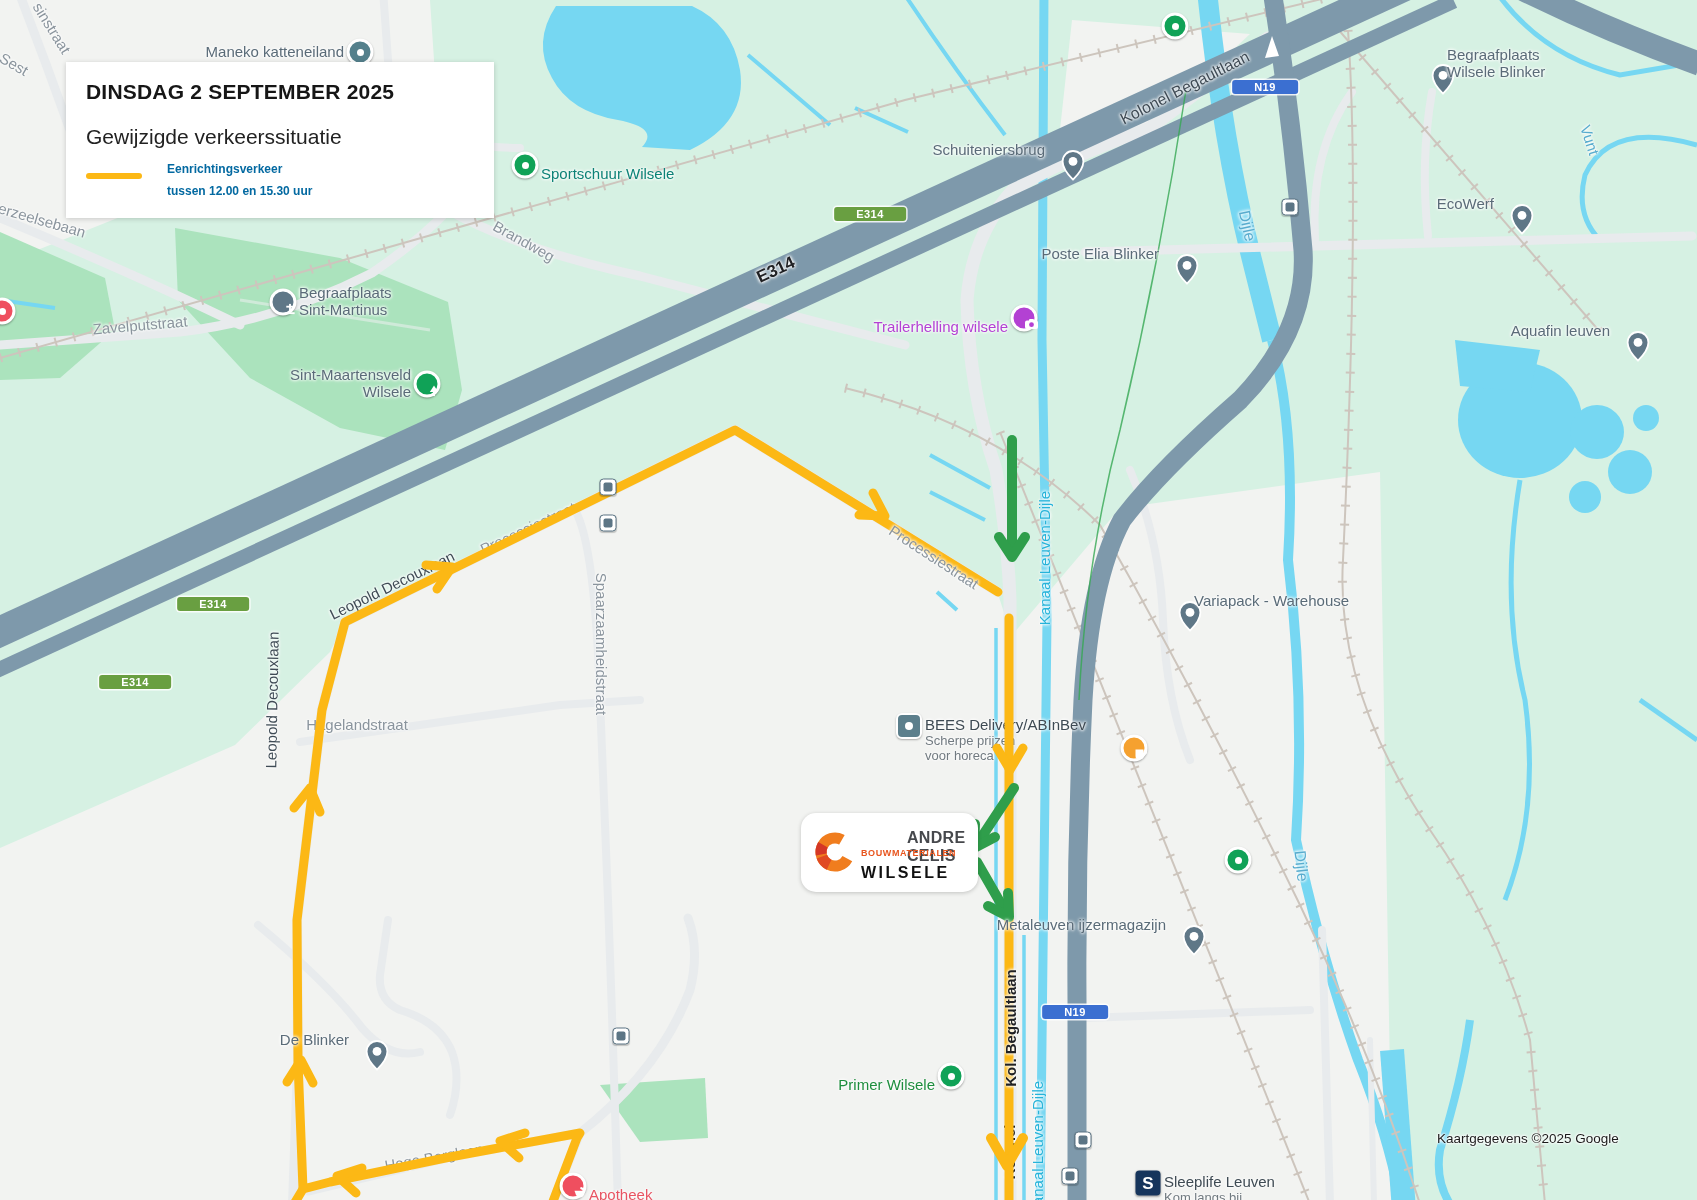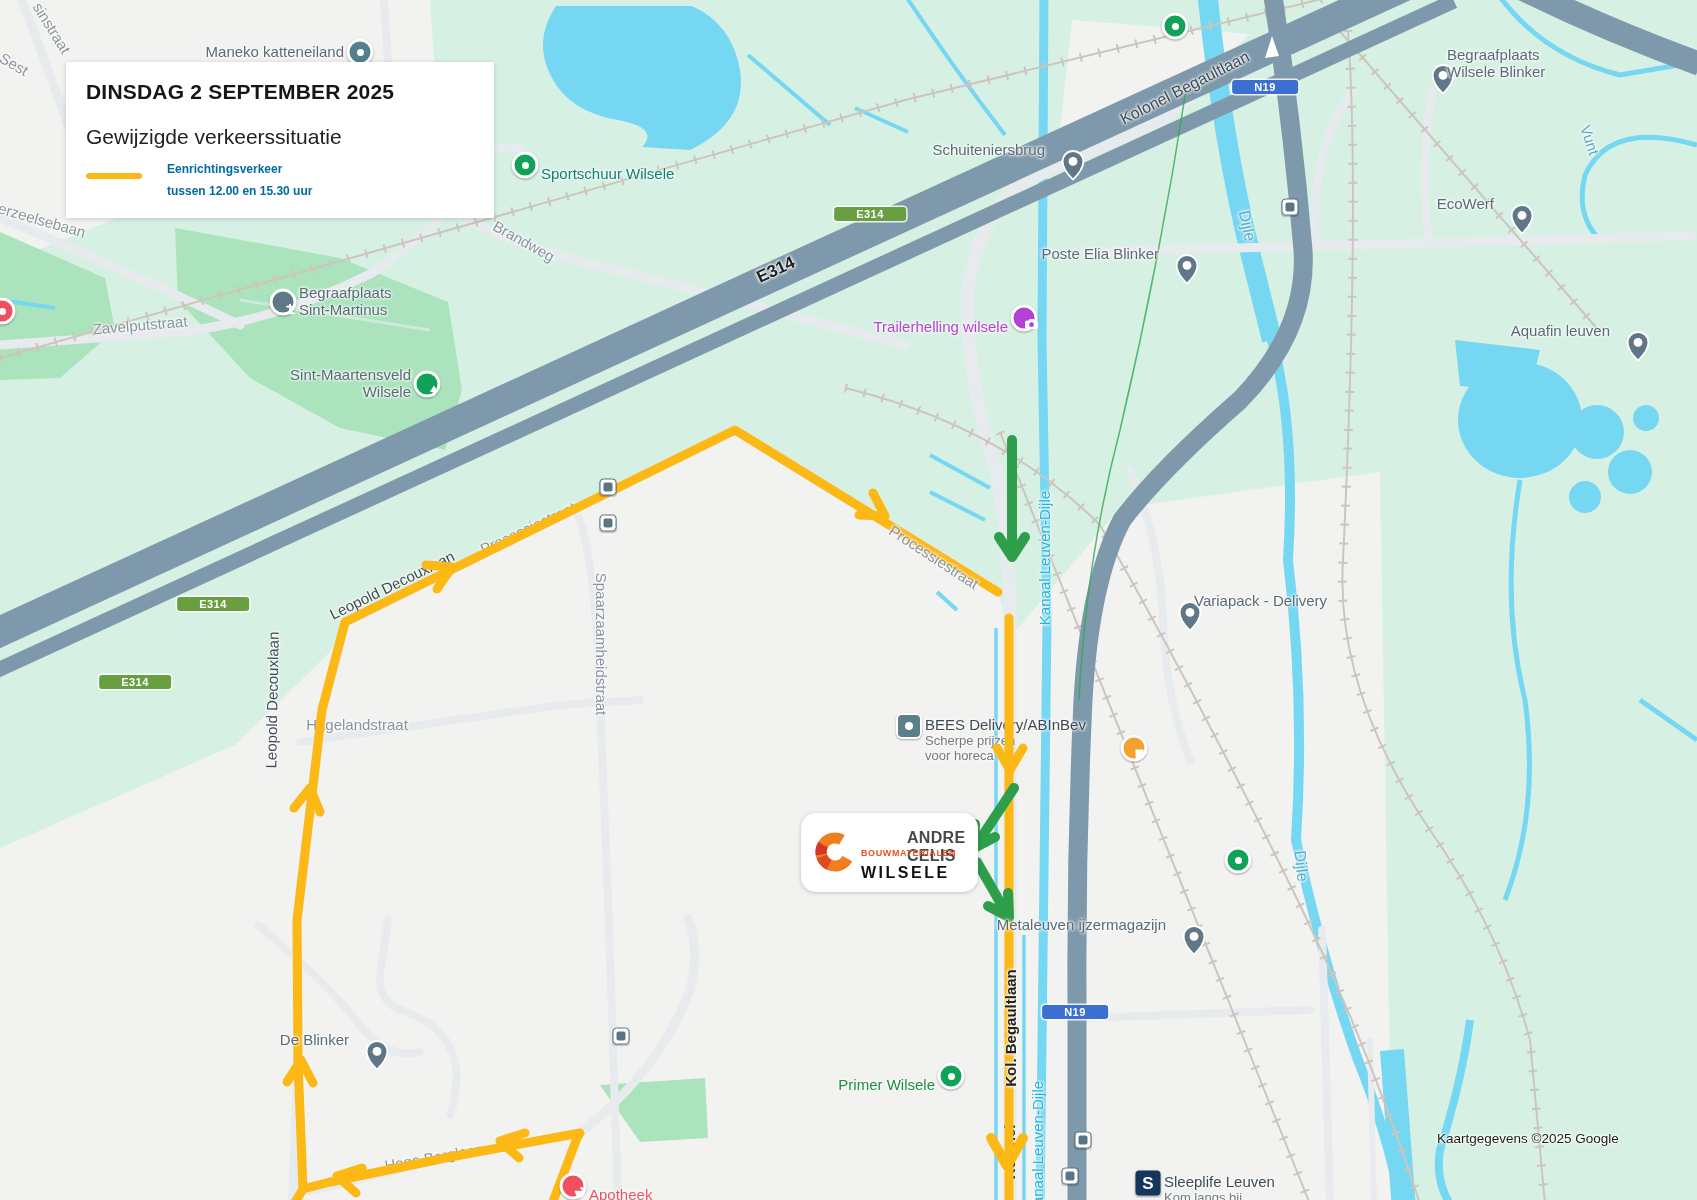--- a/index.html
+++ b/index.html
@@ -321,21 +321,21 @@
         </div>
       </div>
       <div class="poi" style="left: 1178px; top: 601px;">
         <span class="icnwrap">
           <svg width="24" height="31" viewBox="0 0 24 31">
             <path d="M12 1C6.2 1 1.6 5.6 1.6 11.4c0 7.2 8.2 16 10.4 18.2 2.2-2.2 10.4-11 10.4-18.2C22.4 5.6 17.8 1 12 1z" fill="#5f7787" stroke="#fff" stroke-width="1.8"></path>
             <circle cx="12" cy="11.4" r="4.4" fill="#fff"></circle>
           </svg>
         </span>
         <div class="poilabel right" style="top:-9px;">
-          <div>Variapack - Delivery</div>
+          <div>Variapack - Warehouse</div>
         </div>
       </div>
       <div class="poi" style="left: 1182px; top: 925px;">
         <span class="icnwrap">
           <svg width="24" height="31" viewBox="0 0 24 31">
             <path d="M12 1C6.2 1 1.6 5.6 1.6 11.4c0 7.2 8.2 16 10.4 18.2 2.2-2.2 10.4-11 10.4-18.2C22.4 5.6 17.8 1 12 1z" fill="#5f7787" stroke="#fff" stroke-width="1.8"></path>
             <circle cx="12" cy="11.4" r="4.4" fill="#fff"></circle>
           </svg>
         </span>
         <div class="poilabel left" style="top:-9px;">

